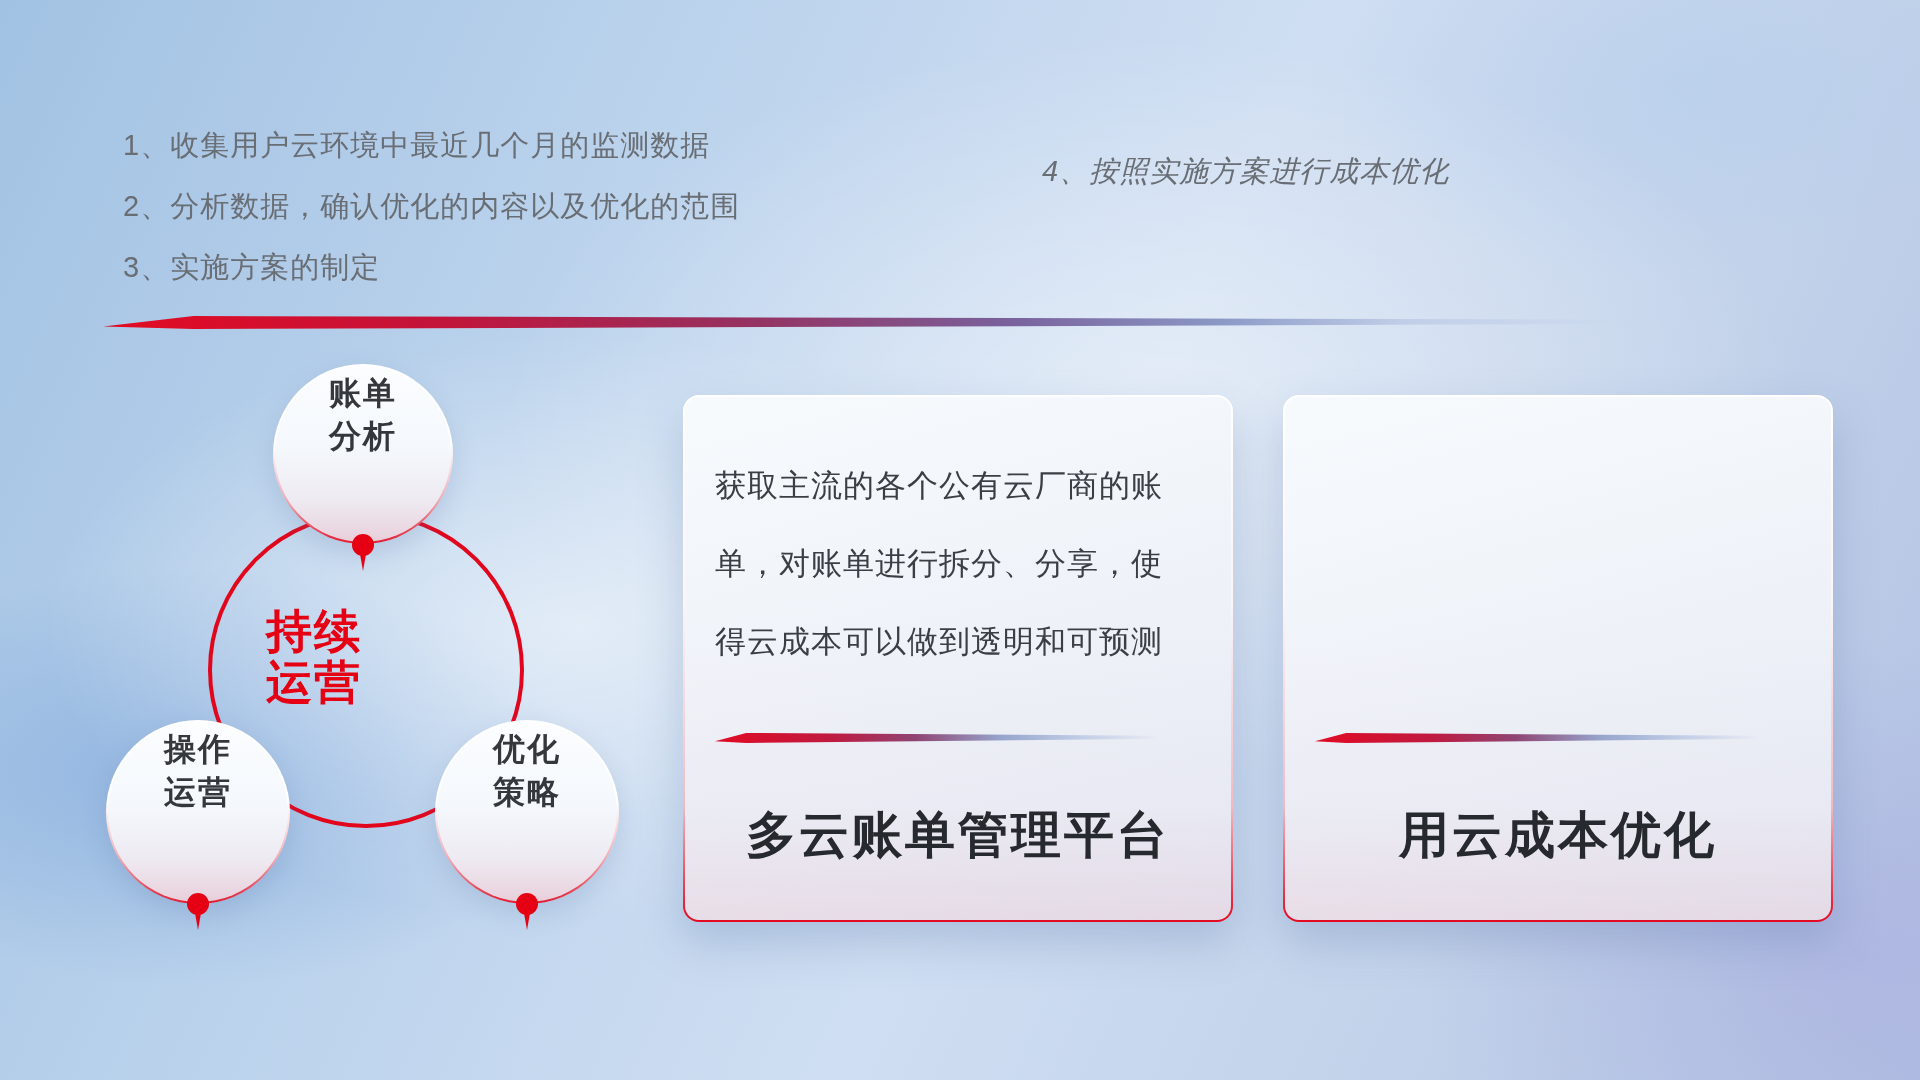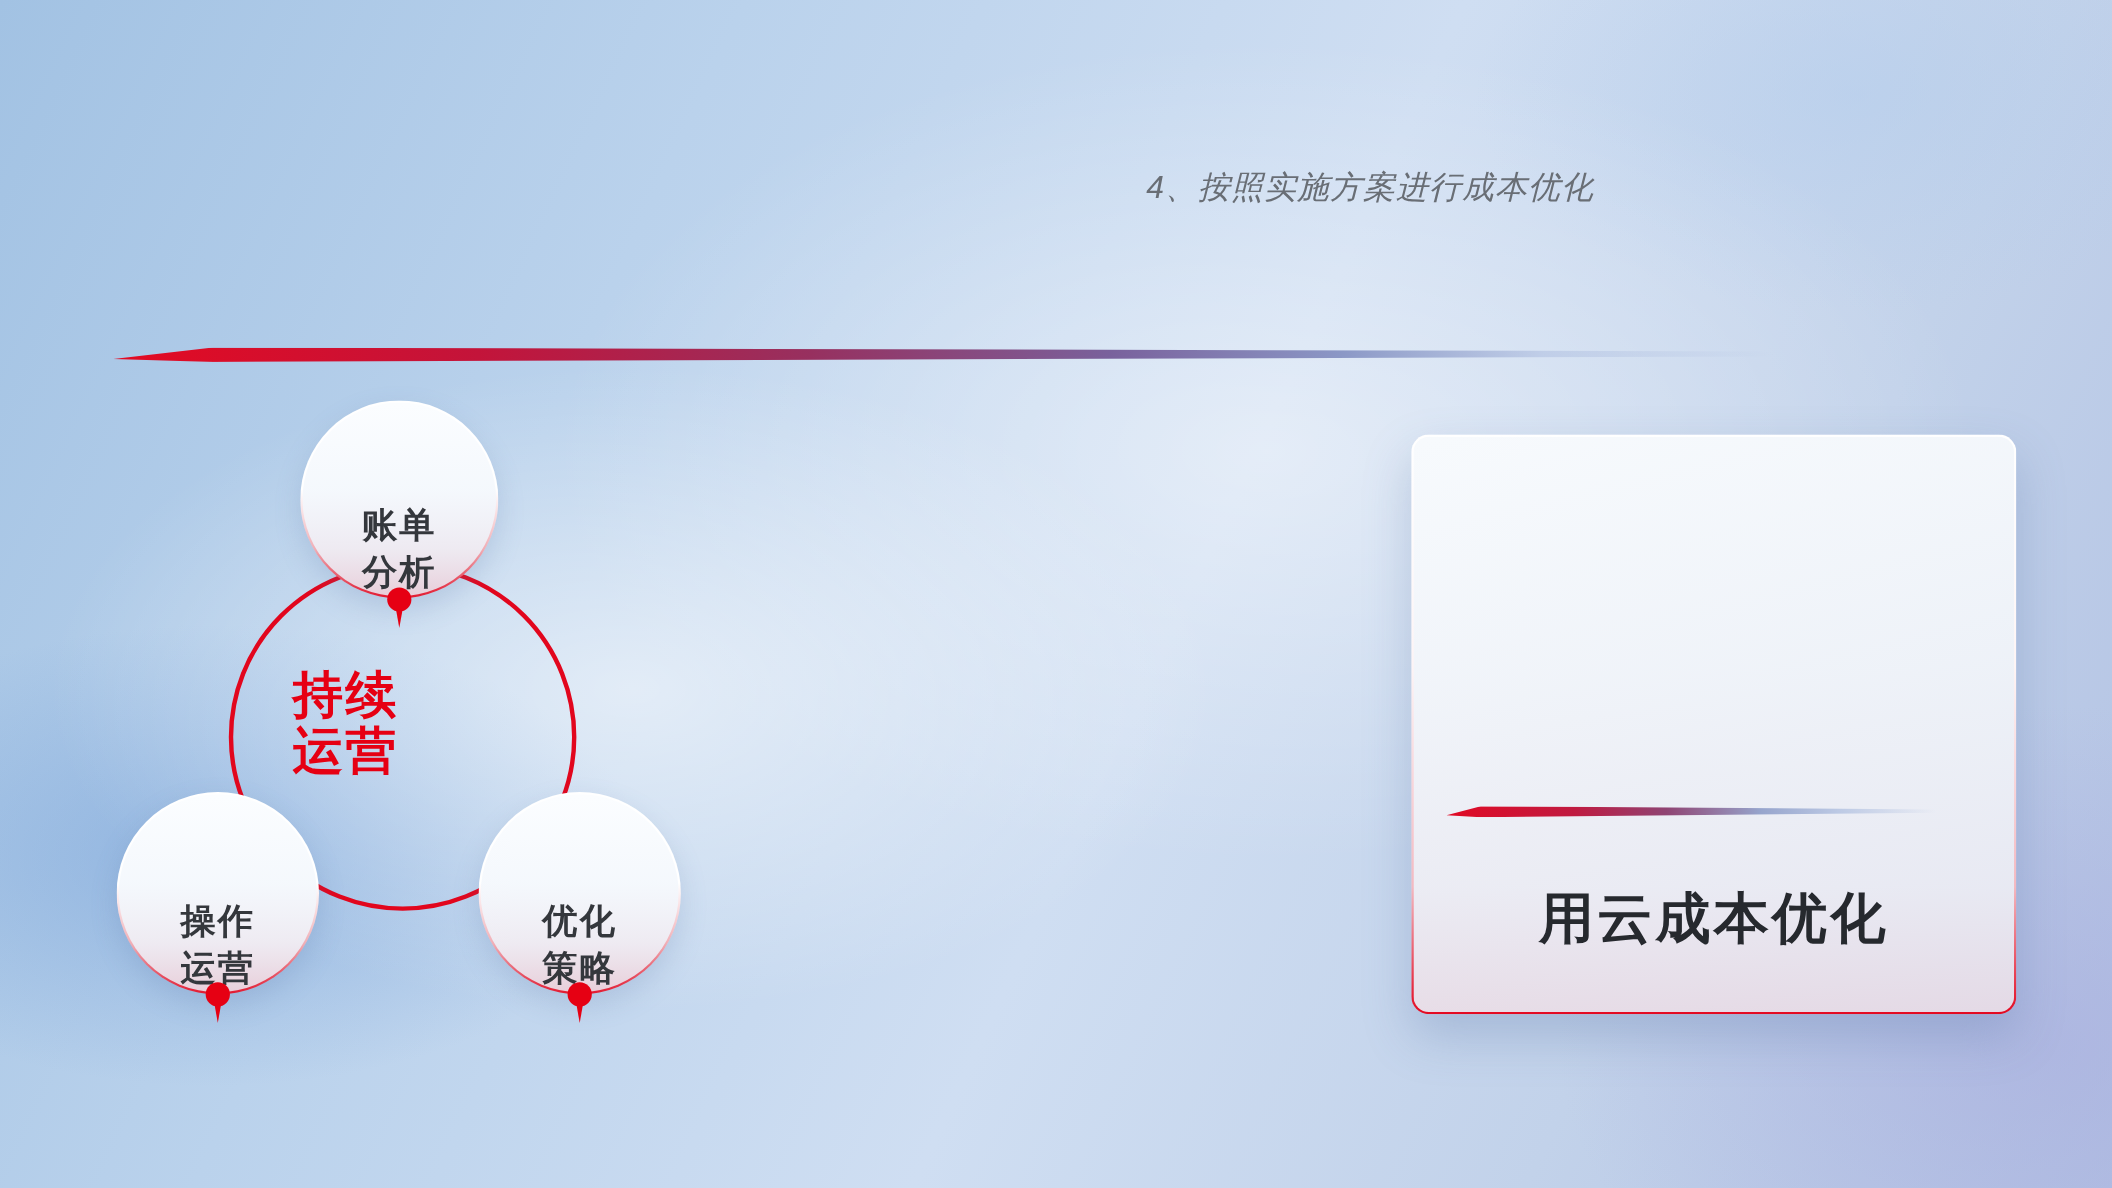--- a/index.html
+++ b/index.html
@@ -36,21 +36,21 @@
   }
 
   
   .cycle{ position:absolute; left:0; top:0; }
   .ring{
     position:absolute; left:208px; top:512px; width:316px; height:316px;
     border:4px solid #e2061d; border-radius:50%; z-index:1;
   }
   .node{
     position:absolute; border-radius:50%;
-    display:flex; align-items:flex-end; justify-content:center;
+    display:flex; align-items:flex-start; justify-content:center;
     background:linear-gradient(180deg, rgba(251,253,255,.95) 0%, rgba(233,240,249,.84) 100%) padding-box,
                linear-gradient(180deg,#ffffff 0%,#ffffff 45%,#f0aeb6 75%,#e2182f 100%) border-box;
     border:2px solid transparent;
     box-shadow:0 10px 24px rgba(96,124,170,.22);
     z-index:2;
   }
   .node-label{
     font-size:32px; font-weight:600; color:#34373c; line-height:43px;
     text-align:center; white-space:pre-line; letter-spacing:2px; padding-top:6px;
   }
@@ -99,20 +99,25 @@
     position:absolute; left:0; right:0; top:408px;
     font-size:50px; font-weight:bold; color:#26292e; line-height:60px;
     text-align:center; letter-spacing:3px; white-space:nowrap;
   }
 </style>
 </head>
 <body>
 
 <div class="stage">
 
+  <ul class="step-list left">
+    <li>1、收集用户云环境中最近几个月的监测数据</li>
+    <li>2、分析数据，确认优化的内容以及优化的范围</li>
+    <li>3、实施方案的制定</li>
+  </ul>
 
   <ul class="step-list right">
     <li>4、按照实施方案进行成本优化</li>
   </ul>
 
   <div class="main-divider"></div>
 
   <div class="cycle">
     <div class="ring"></div>
 
@@ -130,19 +135,26 @@
     <div class="node br">
       <div class="node-label">优化
 策略</div>
     </div>
 
     <div class="pin p-top"></div>
     <div class="pin p-bl"></div>
     <div class="pin p-br"></div>
   </div>
 
+  <div class="card one">
+    <div class="card-body">获取主流的各个公有云厂商的账
+单，对账单进行拆分、分享，使
+得云成本可以做到透明和可预测</div>
+    <div class="card-divider"></div>
+    <div class="card-title">多云账单管理平台</div>
+  </div>
 
   <div class="card two">
     <div class="card-divider"></div>
     <div class="card-title">用云成本优化</div>
   </div>
 
 </div>
 
 </body></html>

